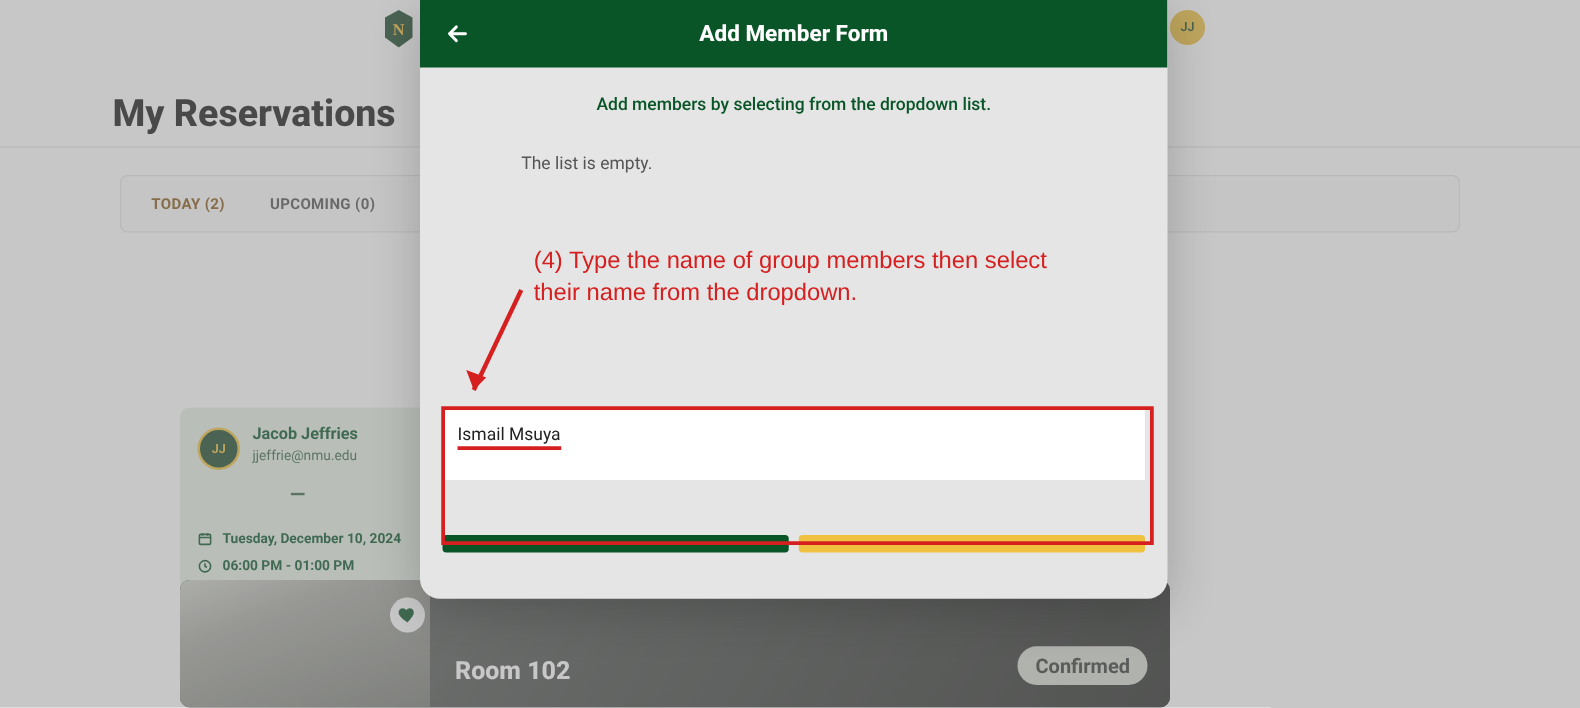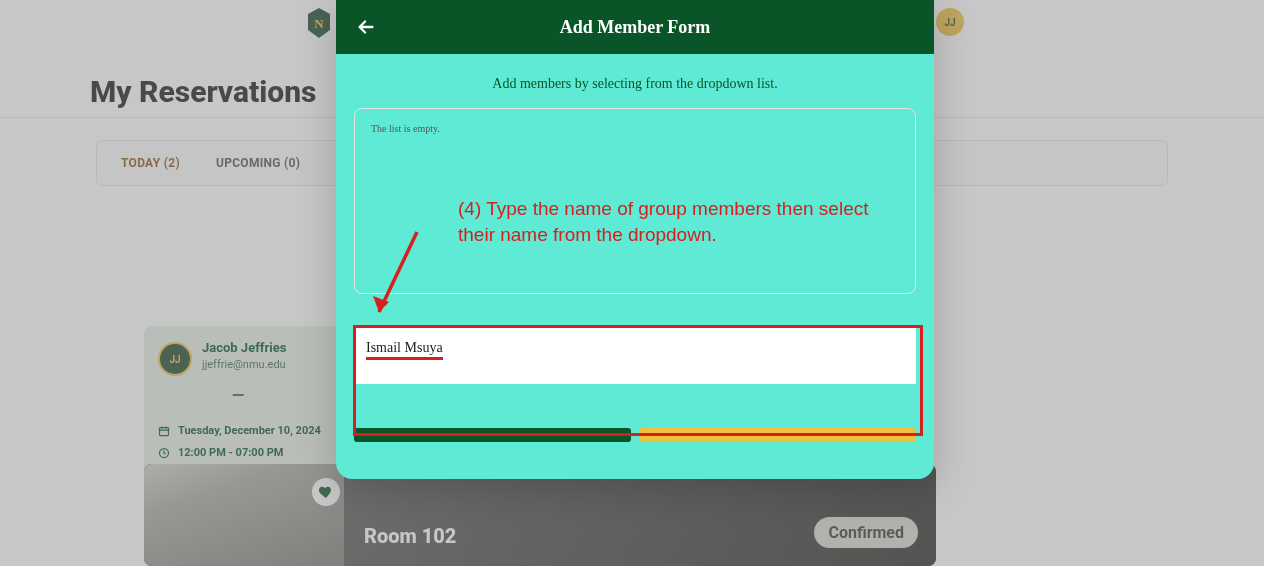--- a/index.html
+++ b/index.html
@@ -125,25 +125,24 @@
 }
 .overlay {
   position: absolute; inset: 0;
   background: rgba(130,130,130,0.45);
 }
 .modal {
   position: absolute;
   left: 336px; top: 0;
   width: 598px;
   height: 479px;
-  background: #5eead4;
+  background: #e5e5e5;
   border-radius: 0 0 16px 16px;
   box-shadow: 0 8px 40px rgba(0,0,0,0.2);
   overflow: hidden;
-  font-family: Liberation Serif, serif;
 }
 .modal-header {
   height: 54px;
   background: #095527;
   display: flex; align-items: center; justify-content: center;
   position: relative;
 }
 .modal-back {
   position: absolute; left: 18px; top: 50%; transform: translateY(-50%);
   width: 24px; height: 24px; display: flex; align-items: center; justify-content: center;
@@ -155,21 +154,21 @@
   padding: 22px 0 16px 0;
 }
 .list-box {
   margin: 0 18px;
   border: 1px solid #e5e5e5;
   border-radius: 8px;
   height: 186px;
   padding: 14px 16px;
   position: relative;
 }
-.list-empty { font-size: 10px; color: #555; }
+.list-empty { font-size: 14px; color: #555; margin-left: 46px; }
 .search-wrap {
   position: absolute;
   left: 18px; right: 18px;
   top: 326px;
 }
 .search-input {
   width: 100%;
   height: 38px;
   background: #f4f5f7;
   border: none;
@@ -206,21 +205,20 @@
   border: 3px solid #d62020;
   pointer-events: none;
 }
 .annotation-text {
   position: absolute;
   color: #d62020;
   font-size: 19px;
   line-height: 1.35;
   font-family: Arial, sans-serif;
   pointer-events: none;
-  margin-left: 31px;
 }
 .annotation-arrow {
   position: absolute;
   pointer-events: none;
 }
 </style>
 </head>
 <body>
 
 <div class="page-bg">
@@ -257,21 +255,21 @@
           <rect x="3" y="5" width="18" height="16" rx="2"></rect>
           <path d="M3 10h18M8 3v4M16 3v4"></path>
         </svg>
       <span>Tuesday, December 10, 2024</span>
     </div>
     <div class="card-time-row">
       <svg class="icon-small" viewBox="0 0 24 24" fill="none" stroke="#095527" stroke-width="2.5">
           <circle cx="12" cy="12" r="9"></circle>
           <path d="M12 7v5l3 2"></path>
         </svg>
-      <span>12:00 PM - 07:00 PM</span>
+      <span>06:00 PM - 01:00 PM</span>
     </div>
   </div>
 
   <div class="photo-area">
     <div class="photo-fake"></div>
     <div class="photo-left"></div>
     <div class="room-label">Room 102</div>
     <div class="status-badge">Confirmed</div>
   </div>
 

